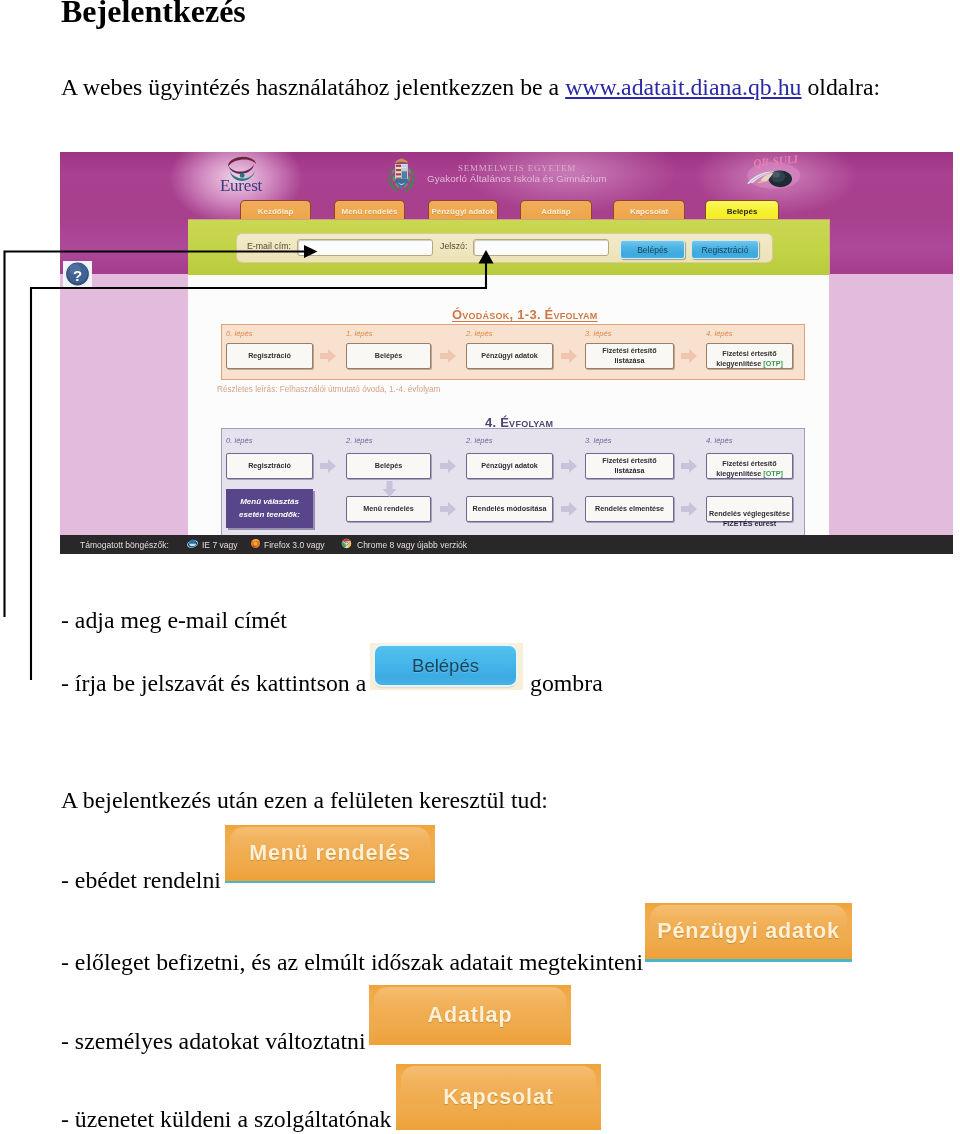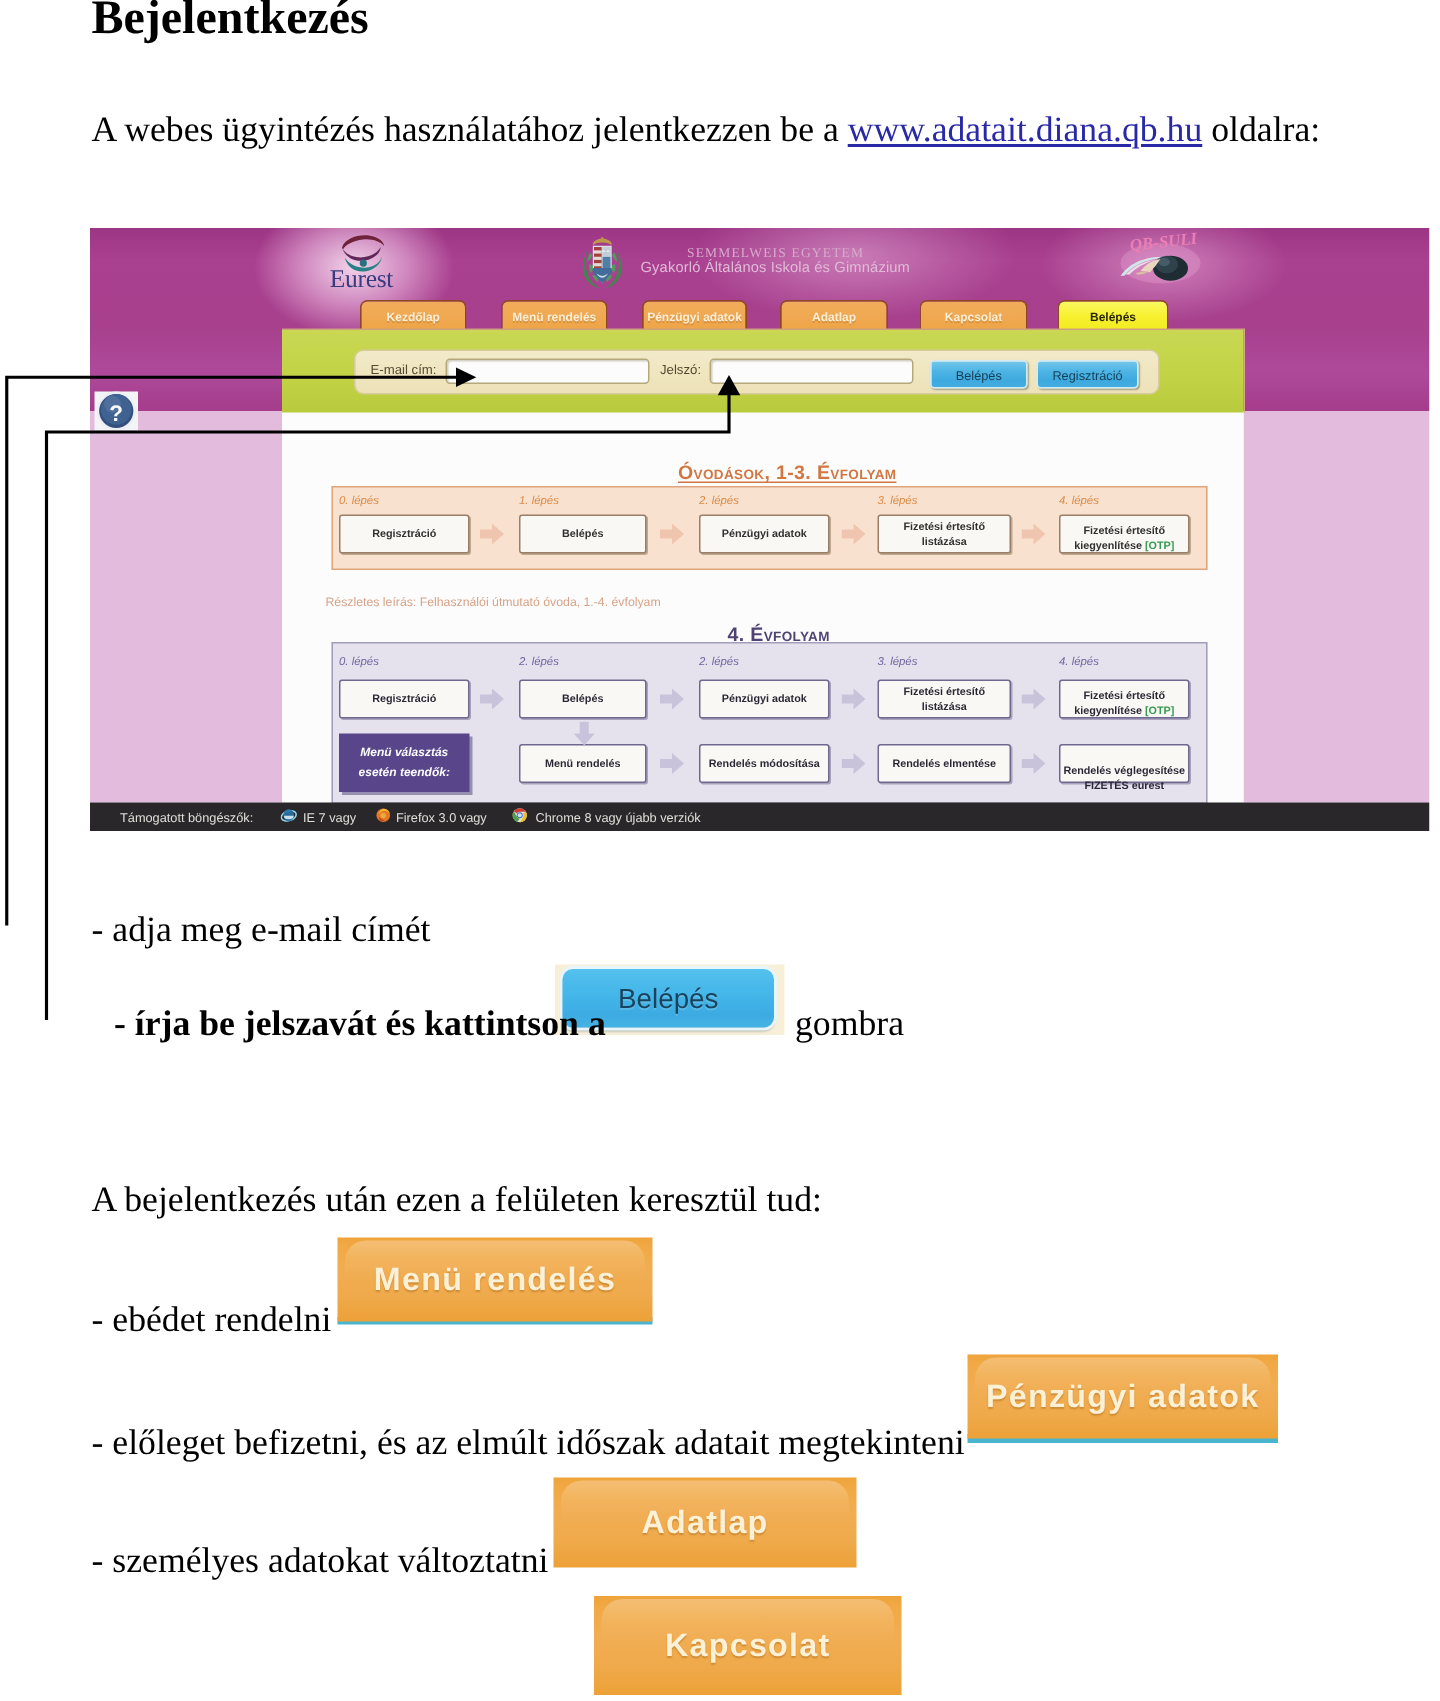--- a/index.html
+++ b/index.html
@@ -207,21 +207,21 @@
         </svg>
         <svg viewBox="0 0 16 14" style="position:absolute;left:380px;top:197px;width:16px;height:14px">
           <path d="M0 4 H8 V0 L16 7 L8 14 V10 H0 Z" fill="#f3c5ad"></path>
         </svg>
         <svg viewBox="0 0 16 14" style="position:absolute;left:501px;top:197px;width:16px;height:14px">
           <path d="M0 4 H8 V0 L16 7 L8 14 V10 H0 Z" fill="#f3c5ad"></path>
         </svg>
         <svg viewBox="0 0 16 14" style="position:absolute;left:621px;top:197px;width:16px;height:14px">
           <path d="M0 4 H8 V0 L16 7 L8 14 V10 H0 Z" fill="#f3c5ad"></path>
         </svg>
-        <div class="fnote" style="left: 157px; top: 233px; margin-top: 12px;">Részletes leírás: Felhasználói útmutató óvoda, 1.-4. évfolyam</div>
+        <div class="fnote" style="left: 157px; top: 233px;">Részletes leírás: Felhasználói útmutató óvoda, 1.-4. évfolyam</div>
         <div class="flow-title" style="left: 425px; top: 263px; color: rgb(74, 61, 114); text-decoration-color: rgb(74, 61, 114);">4. Évfolyam</div>
         <div style="position: absolute; left: 161px; top: 276px; width: 582px; height: 106px; background: rgb(231, 228, 239); border: 1px solid rgb(162, 155, 189);"></div>
         <div class="fstep" style="left: 166px; top: 284px; width: 87px; color: rgb(107, 98, 160);">0. lépés</div>
         <div class="fstep" style="left: 286px; top: 284px; width: 85px; color: rgb(107, 98, 160);">2. lépés</div>
         <div class="fstep" style="left: 406px; top: 284px; width: 87px; color: rgb(107, 98, 160);">2. lépés</div>
         <div class="fstep" style="left: 525px; top: 284px; width: 89px; color: rgb(107, 98, 160);">3. lépés</div>
         <div class="fstep" style="left: 646px; top: 284px; width: 87px; color: rgb(107, 98, 160);">4. lépés</div>
         <div class="fbox" style="left: 166px; top: 301px; width: 87px; height: 26px; border: 1px solid rgb(110, 100, 143); box-shadow: rgba(90, 80, 130, 0.45) 1px 1px 0px; color: rgb(35, 31, 46); padding: 0px 11px; box-sizing: border-box;">Regisztráció</div>
         <div class="fbox" style="left: 286px; top: 301px; width: 85px; height: 26px; border: 1px solid rgb(110, 100, 143); box-shadow: rgba(90, 80, 130, 0.45) 1px 1px 0px; color: rgb(35, 31, 46); padding: 0px 11px; box-sizing: border-box;">Belépés</div>
         <div class="fbox" style="left: 406px; top: 301px; width: 87px; height: 26px; border: 1px solid rgb(110, 100, 143); box-shadow: rgba(90, 80, 130, 0.45) 1px 1px 0px; color: rgb(35, 31, 46); padding: 0px 11px; box-sizing: border-box;">Pénzügyi adatok</div>
@@ -299,20 +299,21 @@
   <div class="wbtn wbtn-orange" style="left:225px;top:825px;width:210px;height:56px;">Menü rendelés</div>
 
   <div class="wbtn-cyanstrip" style="left:645px;top:956px;width:207px;height:6px;"></div>
   <div class="wbtn wbtn-orange" style="left:645px;top:903px;width:207px;height:56px;">Pénzügyi adatok</div>
 
   <div class="wbtn wbtn-orange" style="left:369px;top:985px;width:202px;height:60px;">Adatlap</div>
 
   <div class="wbtn wbtn-orange" style="left:396px;top:1064px;width:205px;height:66px;">Kapcsolat</div>
 
   <div class="bul" style="left:61px;top:609px;">- adja meg e-mail címét</div>
-  <div class="bul" style="left:76px;top:672px;font-weight:bold;">- írja be jelszavát és kattintson a</div>
+  <div class="bul" style="left:61px;top:672px;">- írja be jelszavát és kattintson a</div>
   <div class="bul" style="left:530px;top:672px;">gombra</div>
   <div class="bul" style="left:61px;top:789px;">A bejelentkezés után ezen a felületen keresztül tud:</div>
   <div class="bul" style="left:61px;top:869px;">- ebédet rendelni</div>
   <div class="bul" style="left:61px;top:951px;">- előleget befizetni, és az elmúlt időszak adatait megtekinteni</div>
   <div class="bul" style="left:61px;top:1030px;">- személyes adatokat változtatni</div>
+  <div class="bul" style="left:61px;top:1108px;">- üzenetet küldeni a szolgáltatónak</div>
 
 </div>
 
 </body></html>

